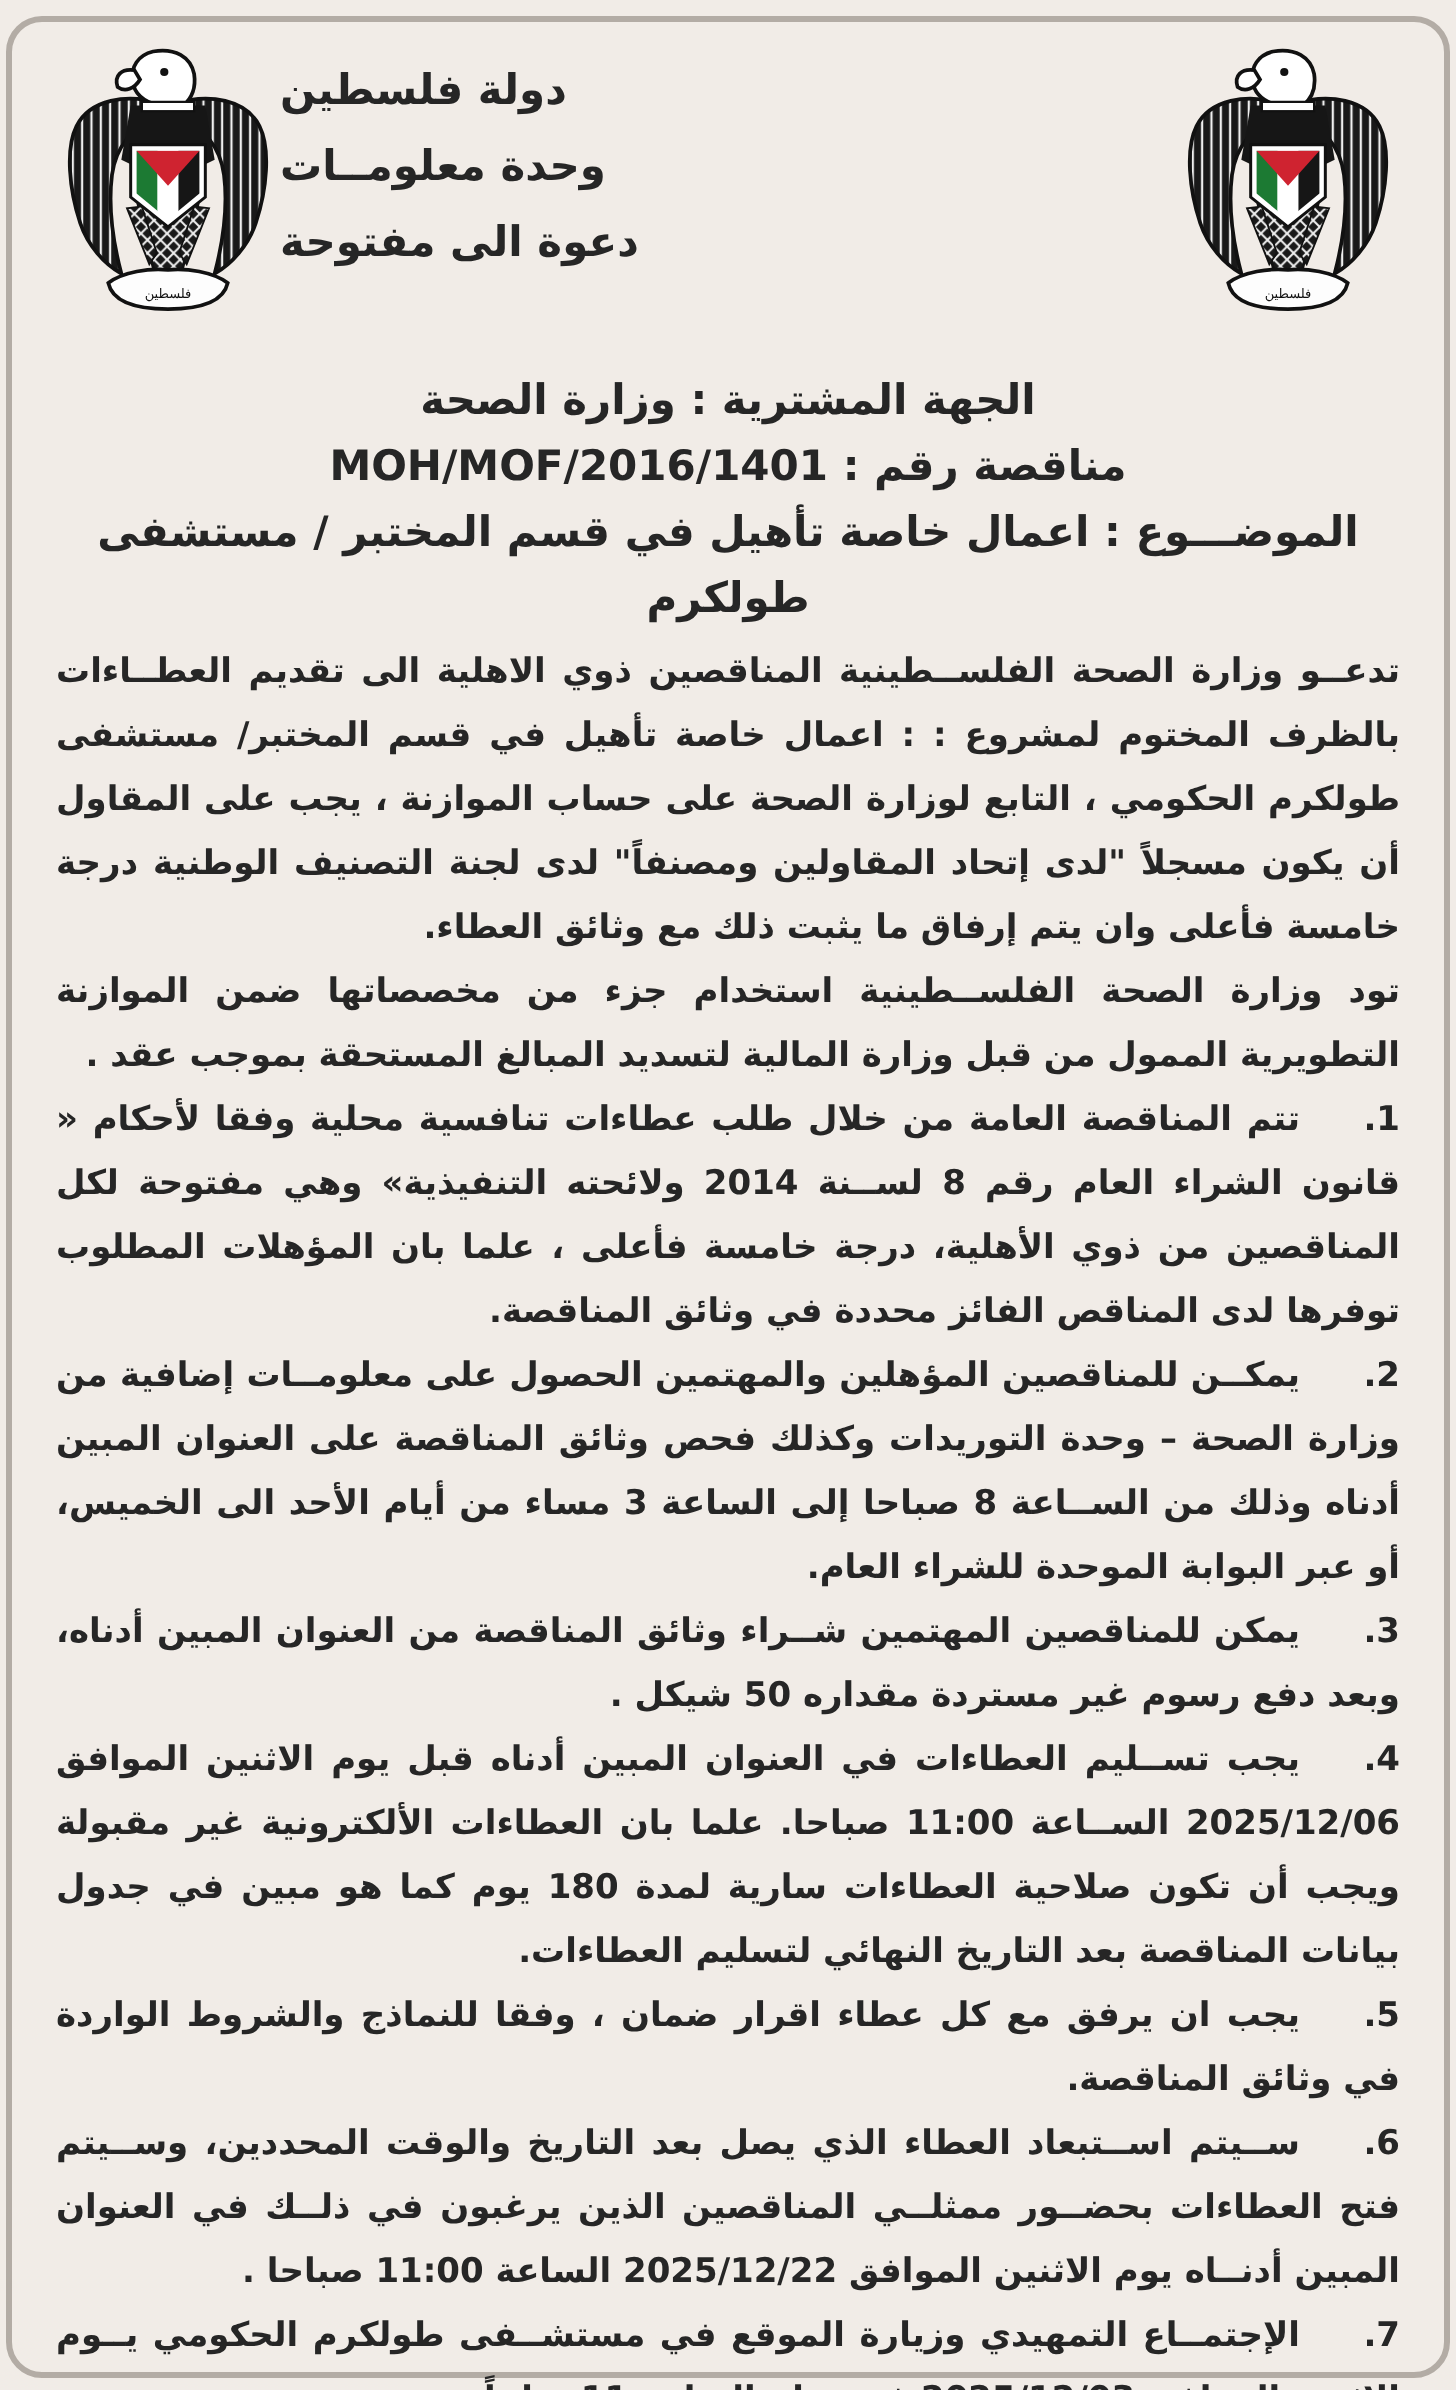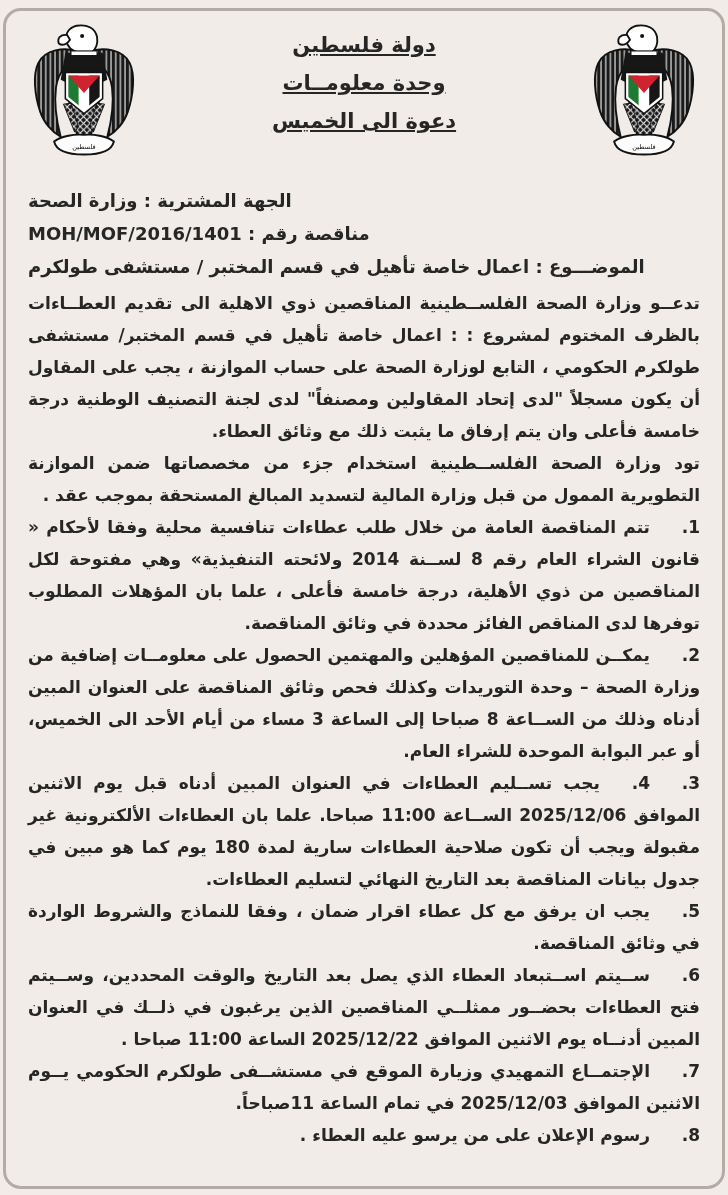--- a/index.html
+++ b/index.html
@@ -12,22 +12,22 @@
   }
   .page{position:relative;width:728px;height:1195px;direction:rtl;}
   .frame{
     position:absolute;top:8px;left:3px;right:3px;bottom:6px;
     border:3px solid #b3aca5;border-radius:18px;
     pointer-events:none;
   }
   .content{position:relative;padding:18px 28px 0 28px;}
   .header{display:flex;justify-content:space-between;align-items:flex-start;height:152px;margin-top:4px;}
   .emblem{width:112px;height:140px;flex:0 0 auto;}
-  .org{flex:1;text-align:center;font-weight:bold;font-size:21px;line-height:38px;margin-top:4px;text-decoration:underline;}
-  .meta{font-weight:bold;font-size:18px;line-height:33px;margin-top:10px;text-align:left;}
+  .org{flex:1;text-align:left;font-weight:bold;font-size:21px;line-height:38px;margin-top:4px;}
+  .meta{font-weight:bold;font-size:21px;line-height:33px;margin-top:10px;text-align:center;}
   .bodytext{font-weight:bold;font-size:17px;line-height:32px;margin-top:4px;}
   .para{text-align:justify;}
   .list{margin-top:0;}
   .list-item{text-align:justify;}
   .list-item .num{
     float:right;width:50px;height:32px;
     text-align:right;direction:rtl;
   }
 </style>
 </head>
@@ -86,21 +86,21 @@
             </g>
           </g>
         </defs>
         <use href="#pal-emblem"></use>
         <text x="60" y="136" text-anchor="middle" font-size="7" fill="#111">فلسطين</text>
       </svg>
 
       <div class="org">
         <div>دولة فلسطين</div>
         <div>وحدة معلومــات</div>
-        <div>دعوة الى الخميس</div>
+        <div>دعوة الى مفتوحة</div>
       </div>
 
       <svg class="emblem" viewBox="0 0 120 150" xmlns="http://www.w3.org/2000/svg">
         <use href="#pal-emblem"></use>
         <text x="60" y="136" text-anchor="middle" font-size="7" fill="#111">فلسطين</text>
       </svg>
     </div>
 
     <div class="meta">
       <div>الجهة المشترية : وزارة الصحة</div>
@@ -113,21 +113,21 @@
       <div class="para">تود وزارة الصحة الفلســطينية  استخدام جزء من مخصصاتها ضمن الموازنة التطويرية الممول من قبل وزارة المالية لتسديد المبالغ  المستحقة  بموجب عقد   .</div>
 
       <div class="list">
         <div class="list-item">
           <span class="num">1.</span><span>تتم المناقصة العامة من خلال طلب عطاءات تنافسية محلية وفقا لأحكام « قانون الشراء العام رقم 8 لســنة 2014 ولائحته التنفيذية» وهي مفتوحة لكل المناقصين من ذوي الأهلية، درجة خامسة فأعلى ، علما بان المؤهلات المطلوب توفرها لدى المناقص الفائز محددة في  وثائق المناقصة.</span>
         </div>
         <div class="list-item">
           <span class="num">2.</span><span>يمكــن للمناقصين المؤهلين والمهتمين الحصول على معلومــات إضافية من وزارة الصحة – وحدة التوريدات  وكذلك فحص وثائق المناقصة على العنوان المبين أدناه وذلك من الســاعة 8 صباحا إلى الساعة 3 مساء من أيام الأحد الى الخميس، أو عبر البوابة الموحدة للشراء العام.</span>
         </div>
         <div class="list-item">
-          <span class="num">3.</span>
+          <span class="num">3.</span><span>يمكن للمناقصين المهتمين شــراء وثائق المناقصة من العنوان المبين أدناه، وبعد دفع رسوم غير مستردة مقداره 50 شيكل .</span>
         </div>
         <div class="list-item">
           <span class="num">4.</span><span>يجب تســليم العطاءات في العنوان المبين أدناه قبل  يوم الاثنين الموافق 2025/12/06 الســاعة 11:00 صباحا. علما بان العطاءات الألكترونية غير مقبولة ويجب أن تكون صلاحية العطاءات سارية لمدة 180 يوم كما هو مبين في جدول بيانات المناقصة بعد التاريخ النهائي لتسليم العطاءات.</span>
         </div>
         <div class="list-item">
           <span class="num">5.</span><span>يجب ان يرفق مع كل عطاء اقرار ضمان ، وفقا للنماذج والشروط الواردة في وثائق المناقصة.</span>
         </div>
         <div class="list-item">
           <span class="num">6.</span><span>ســيتم اســتبعاد العطاء الذي يصل بعد التاريخ والوقت المحددين، وســيتم فتح العطاءات بحضــور ممثلــي المناقصين الذين يرغبون في ذلــك في العنوان المبين أدنــاه  يوم الاثنين الموافق 2025/12/22 الساعة 11:00 صباحا .</span>
         </div>

